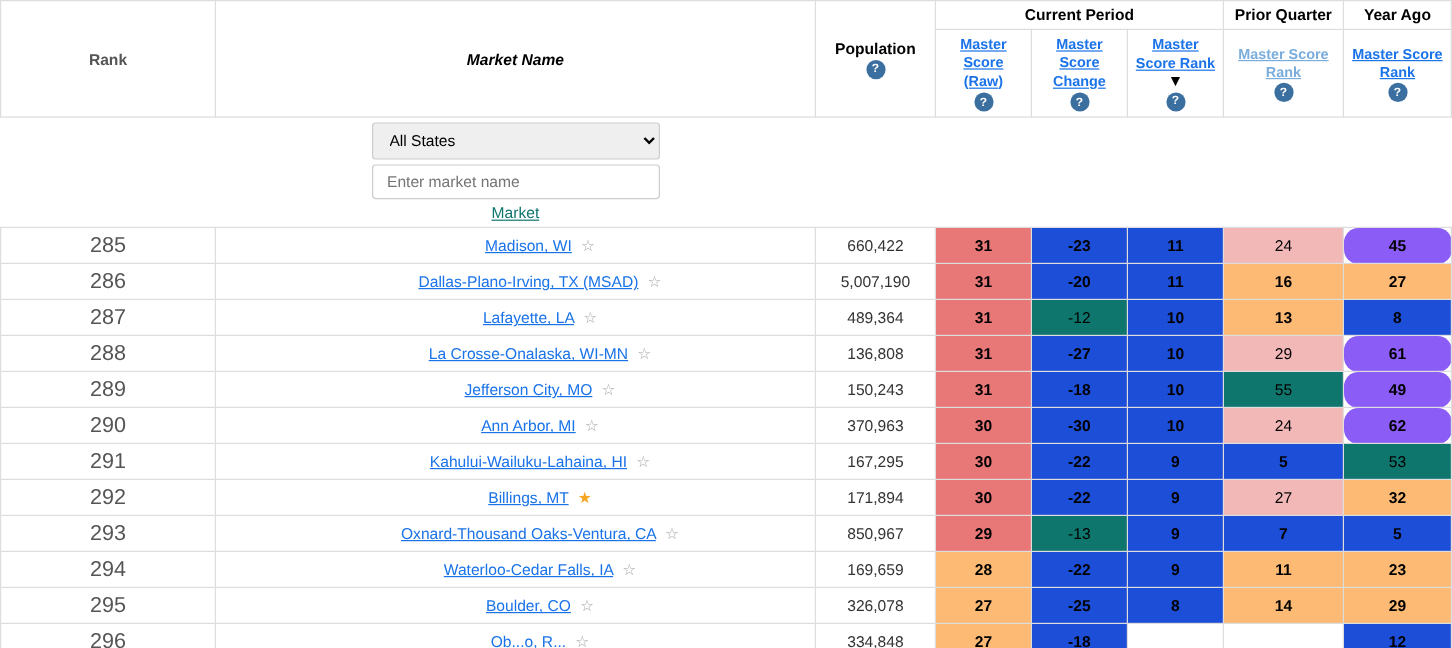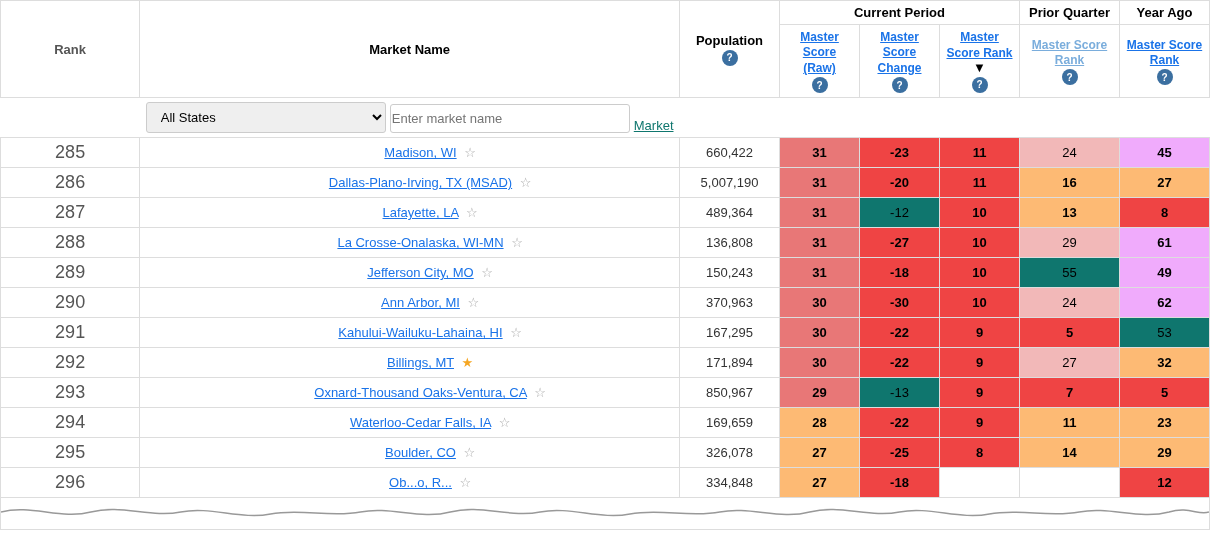--- a/index.html
+++ b/index.html
@@ -6,21 +6,21 @@
     body { font-family: Arial, sans-serif; font-size: 13px; background: #fff; overflow: hidden; width: 1210px; }
 
     .table-wrapper { width: 1210px; overflow: hidden; }
 
     table { width: 100%; border-collapse: collapse; }
 
     th, td { border: 1px solid #ddd; text-align: center; padding: 4px 6px; vertical-align: middle; }
 
     thead tr:first-child th { background: #fff; font-weight: bold; font-size: 13px; }
 
-    .col-market { width: 500px; }
+    .col-market { width: 500px; font-style: italic; }
     .col-pop { width: 100px; }
     .col-raw { width: 80px; }
     .col-change { width: 80px; }
     .col-rank { width: 80px; }
     .col-prior { width: 100px; }
     .col-yearago { width: 90px; }
 
     .col-header-blue a { color: #1a73e8; text-decoration: underline; cursor: pointer; font-weight: bold; font-size: 12px; line-height: 1.2; }
     .col-header-blue-light a { color: #7aaddc; text-decoration: underline; cursor: pointer; font-weight: bold; font-size: 12px; line-height: 1.2; }
 
@@ -30,36 +30,36 @@
       background: #3b6fa0; color: #fff; font-size: 10px; font-weight: bold;
       cursor: pointer; margin-top: 2px;
     }
 
     .rank-col { color: #555; font-size: 18px; }
     .market-link a { color: #1a73e8; text-decoration: underline; cursor: pointer; font-size: 13px; padding-left: 41px; }
     .star { color: #aaa; font-size: 13px; cursor: pointer; margin-left: 4px; }
     .star-filled { color: #f5a623; }
 
     
-    .score-red-dark { background: #ef4444; color: #000; font-weight: bold; }
+    .score-red-dark { background: #1d4ed8; color: #000; font-weight: bold; }
     .score-red { background: #e87777; color: #000; font-weight: bold; margin-left: 20px; }
     .score-red-light { background: #fdba74; color: #000; font-weight: bold; }
     .score-pink { background: #f2b8b8; color: #000; }
-    .score-yellow { background: #f0abfc; color: #000; font-weight: bold; }
+    .score-yellow { background: #8b5cf6; color: #000; font-weight: bold; border-radius: 12px; }
     .score-yellow-light { background: #0f766e; color: #000; }
     .score-white { background: #fff; color: #000; }
 
     .filters-row td { background: #fff; border: none; }
 
     select.state-select {
       width: 240px; padding: 6px 10px; border: 1px solid #ccc;
       border-radius: 3px; font-size: 13px; cursor: pointer;
     }
     input.market-input {
-      width: 240px; padding: 6px 1px; border: 1px solid #ccc;
+      width: 240px; padding: 6px 12px; border: 1px solid #ccc;
       border-radius: 3px; font-size: 13px; color: #999;
     }
     .market-link-text a { color: #0f766e; text-decoration: underline; font-size: 13px; cursor: pointer; }
 
     .pop-col { font-size: 13px; color: #333; }
     .wave-svg { width: 100%; height: 28px; }
   </style>
 </head>
 <body>
 
@@ -95,21 +95,21 @@
           <div><span class="question-icon">?</span></div>
         </th>
         <th class="col-yearago col-header-blue">
           <a>Master Score Rank</a>
           <div><span class="question-icon">?</span></div>
         </th>
       </tr>
       <tr class="filters-row">
         <td></td>
         <td>
-          <div style="display:flex; flex-direction:row; align-items:flex-end; gap:4px;">
+          <div style="display:flex; flex-direction:column; align-items:center; gap:4px;">
             <select class="state-select">
               <option>All States</option>
             </select>
             <input type="text" class="market-input" placeholder="Enter market name" style="">
             <div class="market-link-text">
               <a>Market</a>
             </div>
           </div>
         </td>
         <td></td>

